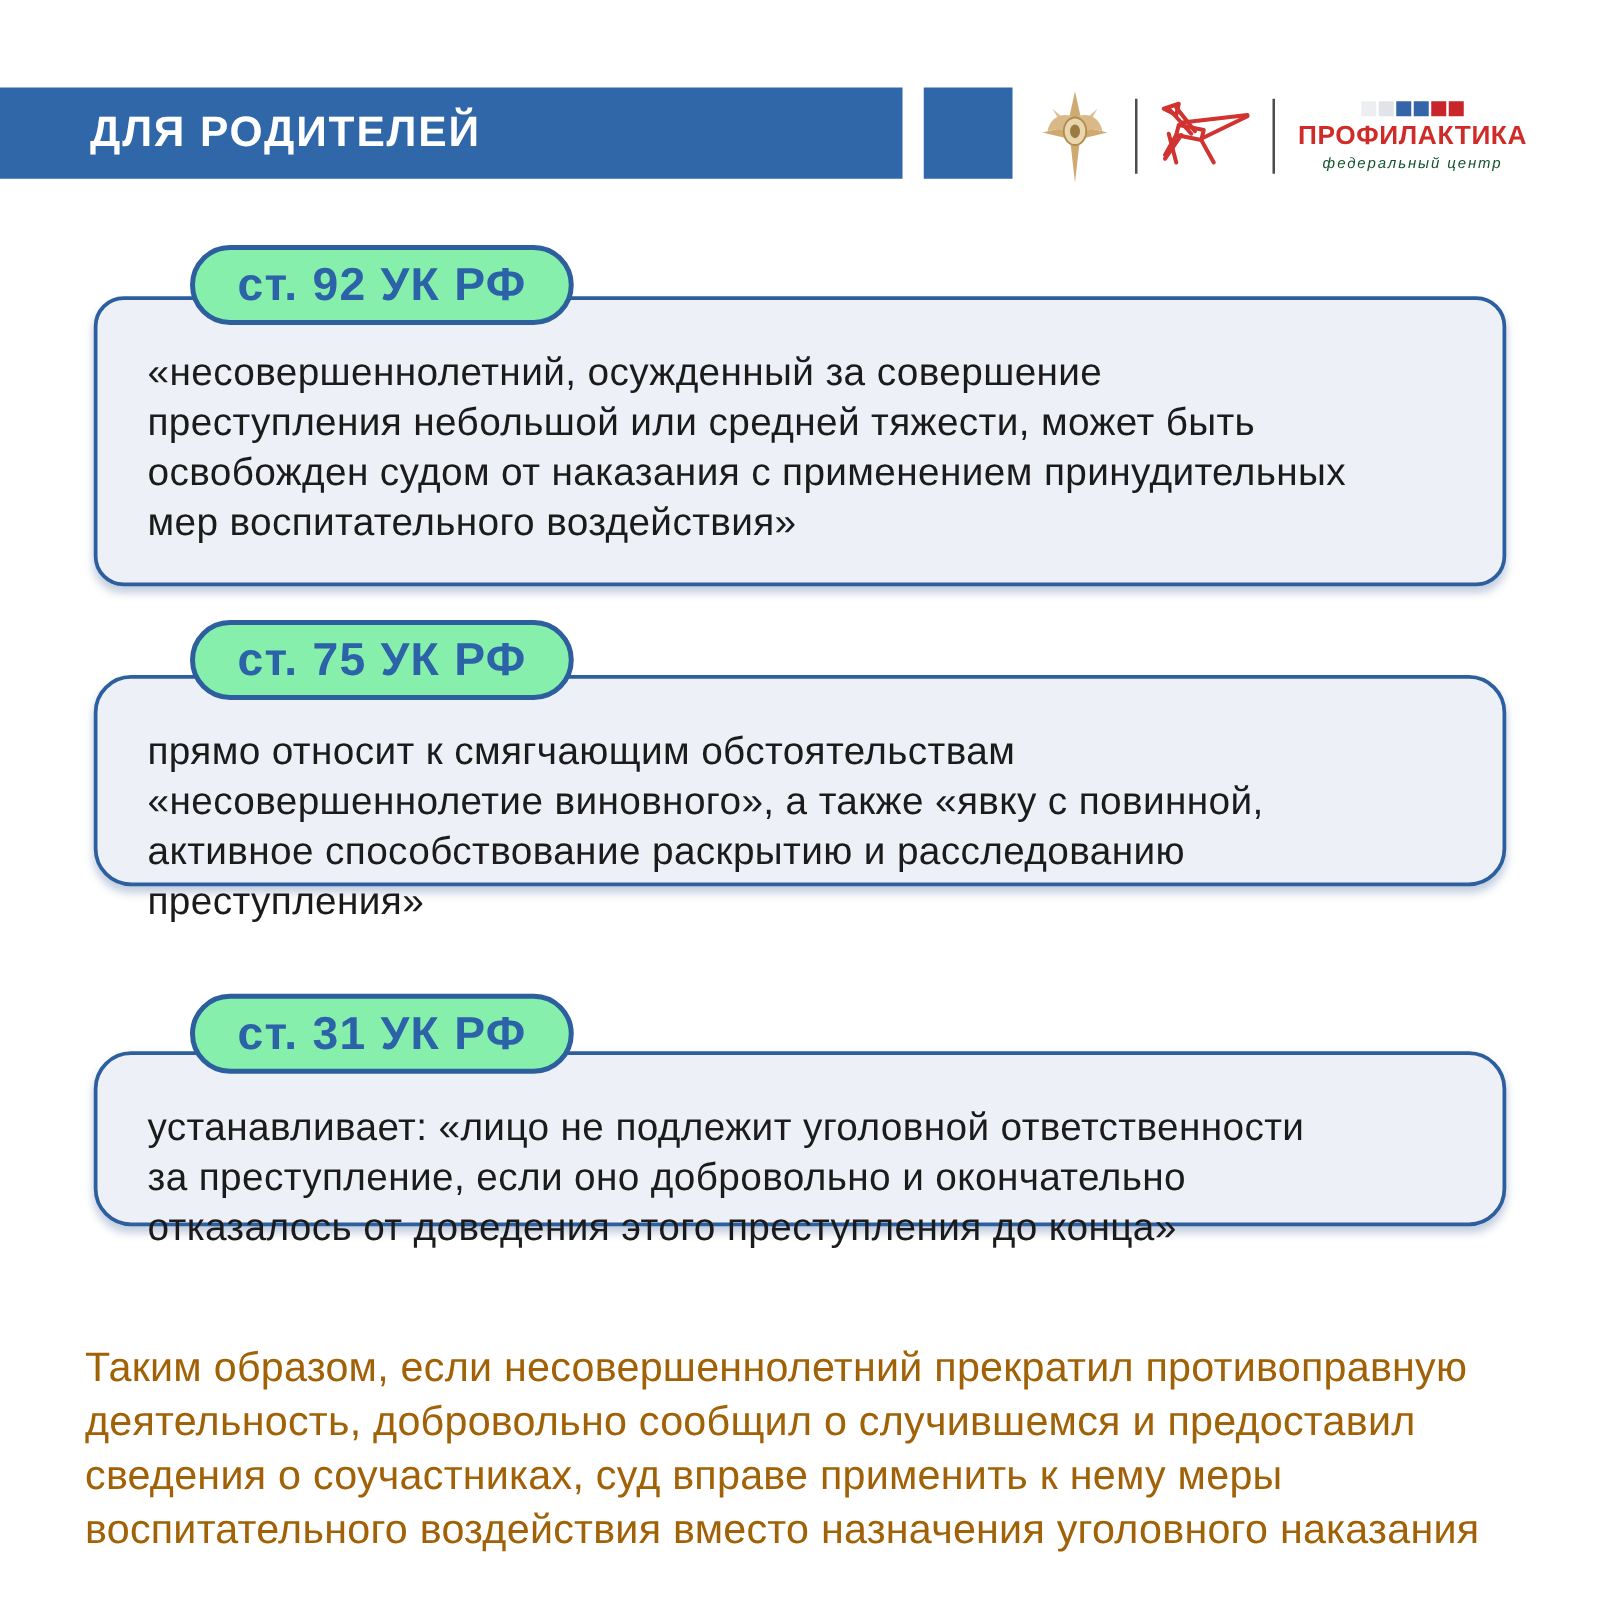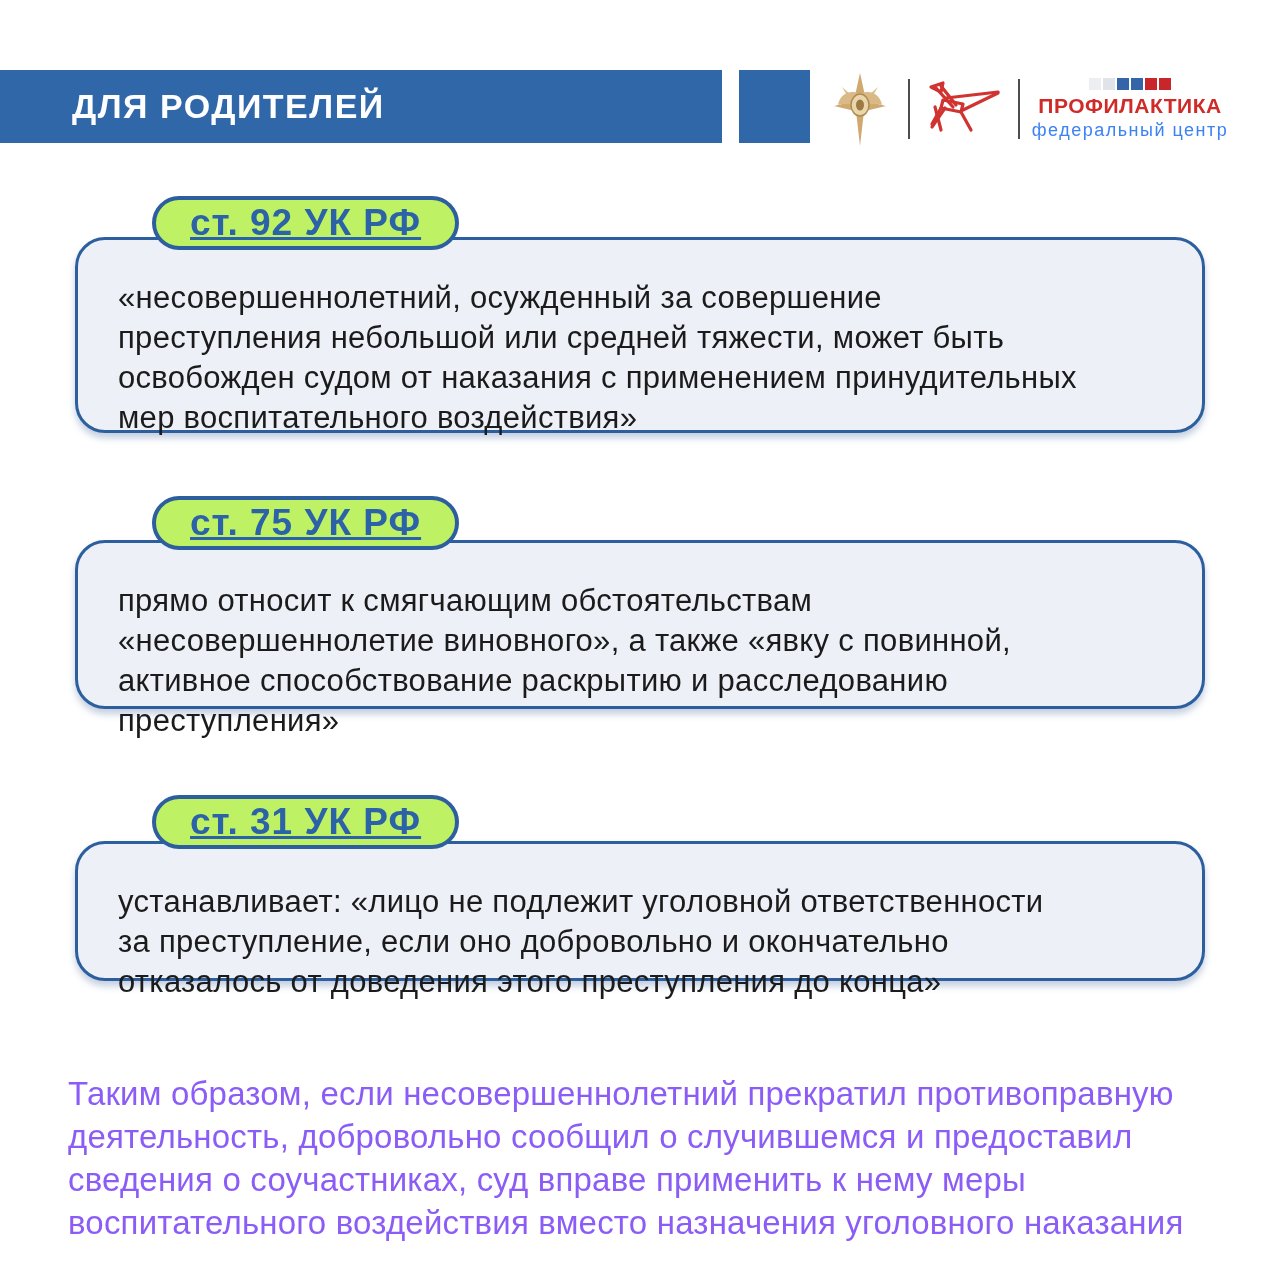--- a/index.html
+++ b/index.html
@@ -21,44 +21,44 @@
   .chair-wrap { width:80px; height:66px; display:flex; align-items:center; justify-content:center; }
 
   .prof-logo { width:180px; display:flex; flex-direction:column; align-items:center; margin-left:4px; }
   .prof-squares { display:flex; gap:2px; margin-bottom:4px; }
   .prof-squares span { width:12px; height:12px; display:block; }
   .sq-light1 { background:#eceef1; }
   .sq-light2 { background:#e0e4e9; }
   .sq-blue   { background:#3465a8; }
   .sq-red    { background:#c8262b; }
   .prof-title { color:#cf2b28; font-weight:800; font-size:21px; letter-spacing:0.5px; white-space:nowrap; }
-  .prof-sub   { color:#3b82f6; font-size:18px; letter-spacing:1.5px; margin-top:2px; white-space:nowrap; }
+  .prof-sub   { color:#14532d; font-size:12px; letter-spacing:1.5px; margin-top:2px; white-space:nowrap;font-style:italic; }
 
   
   .card { position:absolute; left:75px; width:1130px;
           background:#edf0f7; border:3px solid #2d5f9e; border-radius:30px;
           box-shadow:0 5px 7px rgba(40,80,140,0.28); }
-  .card-1 { top:237px; height:196px; }
+  .card-1 { top:237px; height:232px;border-radius:24px; }
   .card-2 { top:540px; height:169px; }
   .card-3 { top:841px; height:140px; }
   .card-text { padding:38px 38px 0 40px; font-size:31px; line-height:40px;
                letter-spacing:0.3px; color:#1b1b1b; white-space:pre-line; }
 
-  .pill { position:absolute; left:152px; height:54px; z-index:2;
-          background:#bef264; border:4px solid #2d5f9e; border-radius:34px;
+  .pill { position:absolute; left:152px; height:64px; z-index:2;
+          background:#86efac; border:4px solid #2d5f9e; border-radius:34px;
           display:flex; align-items:center; padding:0 34px;
-          font-size:37px; font-weight:800; color:#2b62a8; letter-spacing:1px; white-space:nowrap;text-decoration:underline; }
+          font-size:37px; font-weight:800; color:#2b62a8; letter-spacing:1px; white-space:nowrap; }
   .pill-1 { top:196px; }
   .pill-2 { top:496px; }
   .pill-3 { top:795px; }
 
   
   .footer-par { position:absolute; left:68px; top:1072px; width:1152px;
                 font-size:33px; line-height:43px; letter-spacing:0.2px;
-                color:#8b5cf6; white-space:pre-line; }
+                color:#a16207; white-space:pre-line; }
 </style>
 </head>
 <body>
 
 <div class="banner">
   <div class="banner-title">ДЛЯ РОДИТЕЛЕЙ</div>
 </div>
 <div class="accent-square"></div>
 
 <div class="partners">

